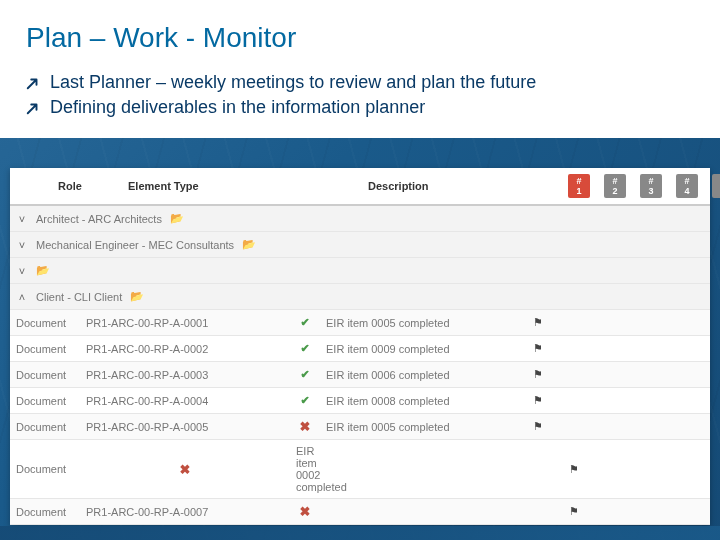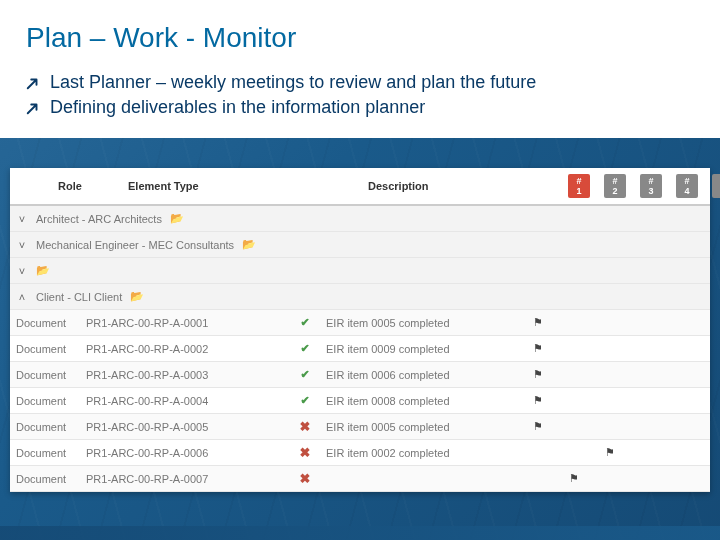--- a/index.html
+++ b/index.html
@@ -221,21 +221,20 @@
         <div class="icon-cell">
           <span class="flag">⚑</span>
         </div>
         <div class="icon-cell"></div>
         <div class="icon-cell"></div>
         <div class="icon-cell"></div>
         <div class="icon-cell"></div>
       </div>
       <div class="docrow">
         <div class="c">Document</div>
-        <div class="c">PR1-ARC-00-RP-A-0006</div>
         <div class="cross">✖</div>
         <div class="c">EIR item 0002 completed</div>
         <div class="icon-cell"></div>
         <div class="icon-cell"></div>
         <div class="icon-cell">
           <span class="flag">⚑</span>
         </div>
         <div class="icon-cell"></div>
         <div class="icon-cell"></div>
       </div>

